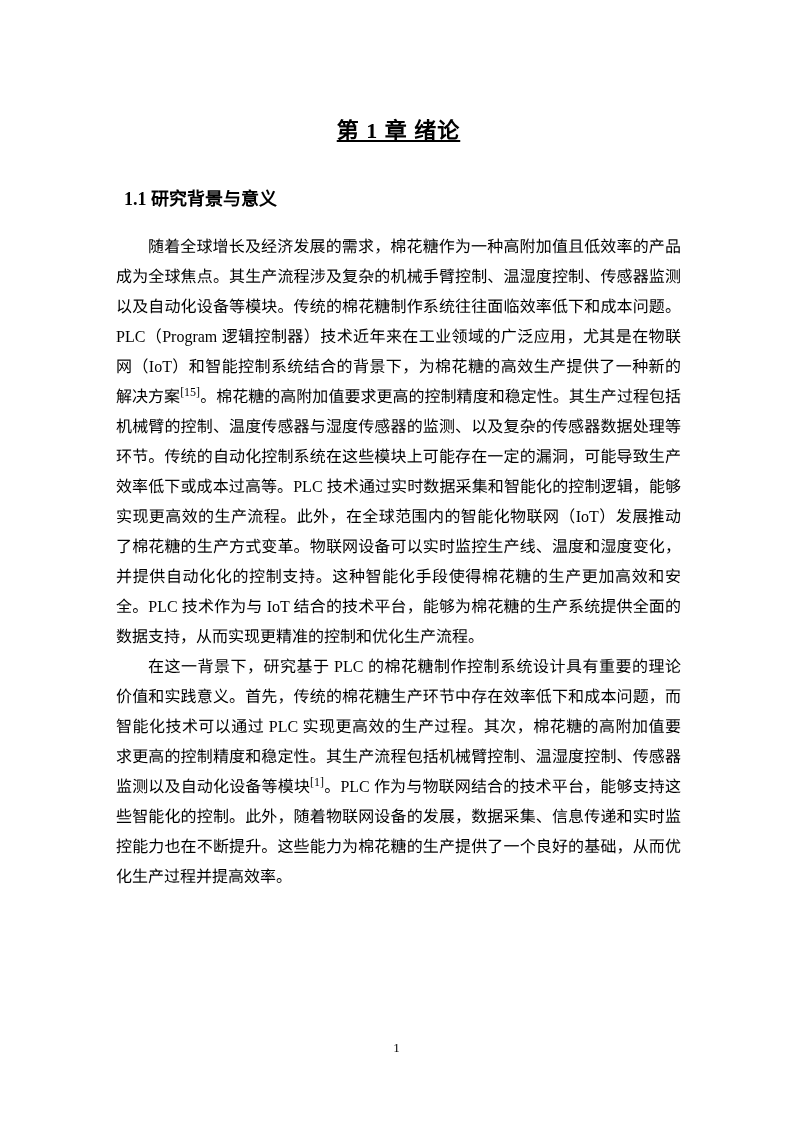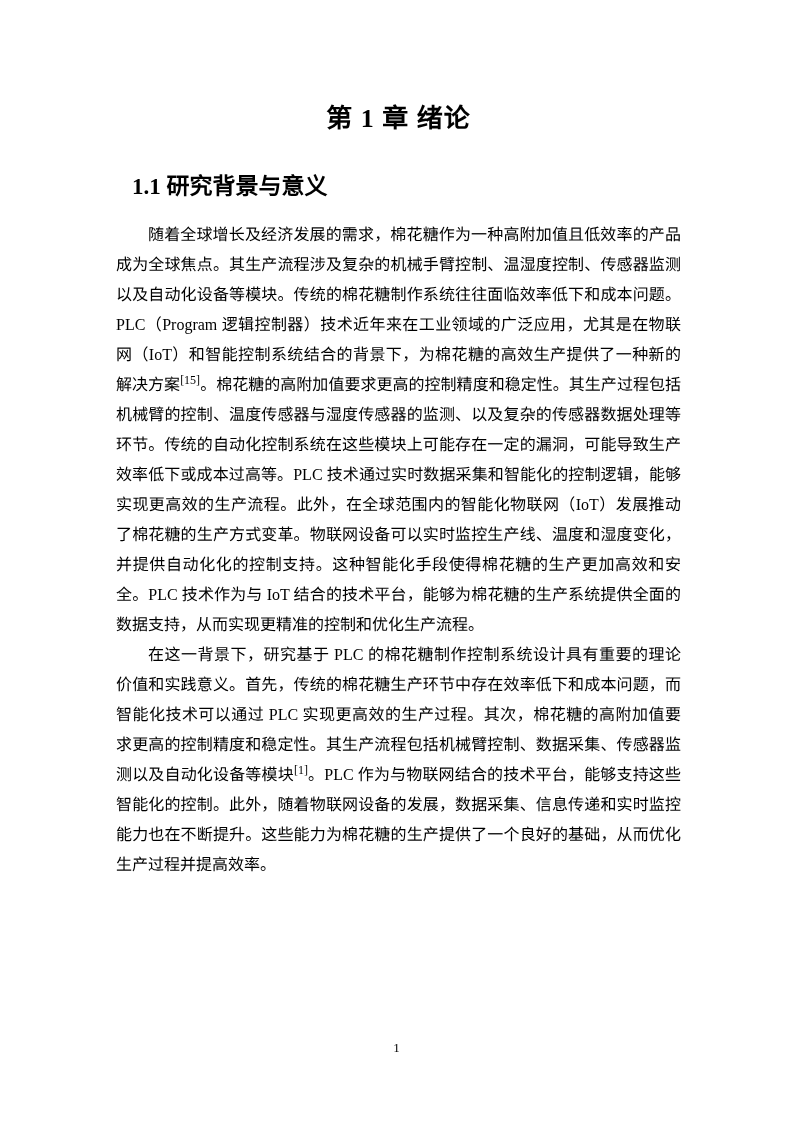--- a/index.html
+++ b/index.html
@@ -14,30 +14,31 @@
     margin: 0 auto;
     background: #ffffff;
     color: #000000;
     overflow: hidden;
     font-family: "Liberation Serif", "DejaVu Serif", serif;
   }
   .content {
     padding: 104px 112px 0 116px;
   }
   .chapter-title {
-    margin: 0;
-    font-size: 26px;
+    margin: 12px;
+    font-size: 22px;
     line-height: 30px;
     font-weight: bold;
     text-align: center;
     letter-spacing: 1px;
+    text-decoration: underline;
   }
   .section-heading {
-    margin: 40px 0 0 16px;
-    font-size: 23px;
+    margin: 40px 0 0 8px;
+    font-size: 18px;
     line-height: 26px;
     font-weight: bold;
     text-align: left;
   }
   .body-text {
     margin-top: 20px;
   }
   .body-text p {
     margin: 0;
     font-size: 16px;
@@ -63,19 +64,19 @@
 </style>
 </head>
 <body>
 
 <div class="page">
   <div class="content">
     <h1 class="chapter-title">第 1 章 绪论</h1>
     <h2 class="section-heading">1.1 研究背景与意义</h2>
     <div class="body-text" id="paragraphs">
         <p><span>随着全球增长及经济发展的需求，棉花糖作为一种高附加值且低效率的产品成为全球焦点。其生产流程涉及复杂的机械手臂控制、温湿度控制、传感器监测以及自动化设备等模块。传统的棉花糖制作系统往往面临效率低下和成本问题。PLC（Program 逻辑控制器）技术近年来在工业领域的广泛应用，尤其是在物联网（IoT）和智能控制系统结合的背景下，为棉花糖的高效生产提供了一种新的解决方案</span><sup>[15]</sup><span>。棉花糖的高附加值要求更高的控制精度和稳定性。其生产过程包括机械臂的控制、温度传感器与湿度传感器的监测、以及复杂的传感器数据处理等环节。传统的自动化控制系统在这些模块上可能存在一定的漏洞，可能导致生产效率低下或成本过高等。PLC 技术通过实时数据采集和智能化的控制逻辑，能够实现更高效的生产流程。此外，在全球范围内的智能化物联网（IoT）发展推动了棉花糖的生产方式变革。物联网设备可以实时监控生产线、温度和湿度变化，并提供自动化化的控制支持。这种智能化手段使得棉花糖的生产更加高效和安全。PLC 技术作为与 IoT 结合的技术平台，能够为棉花糖的生产系统提供全面的数据支持，从而实现更精准的控制和优化生产流程。</span></p>
-        <p><span>在这一背景下，研究基于 PLC 的棉花糖制作控制系统设计具有重要的理论价值和实践意义。首先，传统的棉花糖生产环节中存在效率低下和成本问题，而智能化技术可以通过 PLC 实现更高效的生产过程。其次，棉花糖的高附加值要求更高的控制精度和稳定性。其生产流程包括机械臂控制、数据采集、传感器监测以及自动化设备等模块</span><sup>[1]</sup><span>。PLC 作为与物联网结合的技术平台，能够支持这些智能化的控制。此外，随着物联网设备的发展，数据采集、信息传递和实时监控能力也在不断提升。这些能力为棉花糖的生产提供了一个良好的基础，从而优化生产过程并提高效率。</span></p>
+        <p><span>在这一背景下，研究基于 PLC 的棉花糖制作控制系统设计具有重要的理论价值和实践意义。首先，传统的棉花糖生产环节中存在效率低下和成本问题，而智能化技术可以通过 PLC 实现更高效的生产过程。其次，棉花糖的高附加值要求更高的控制精度和稳定性。其生产流程包括机械臂控制、温湿度控制、传感器监测以及自动化设备等模块</span><sup>[1]</sup><span>。PLC 作为与物联网结合的技术平台，能够支持这些智能化的控制。此外，随着物联网设备的发展，数据采集、信息传递和实时监控能力也在不断提升。这些能力为棉花糖的生产提供了一个良好的基础，从而优化生产过程并提高效率。</span></p>
       </div>
   </div>
   <div class="page-footer">
     <span>1</span>
   </div>
 </div>
 
 </body></html>

